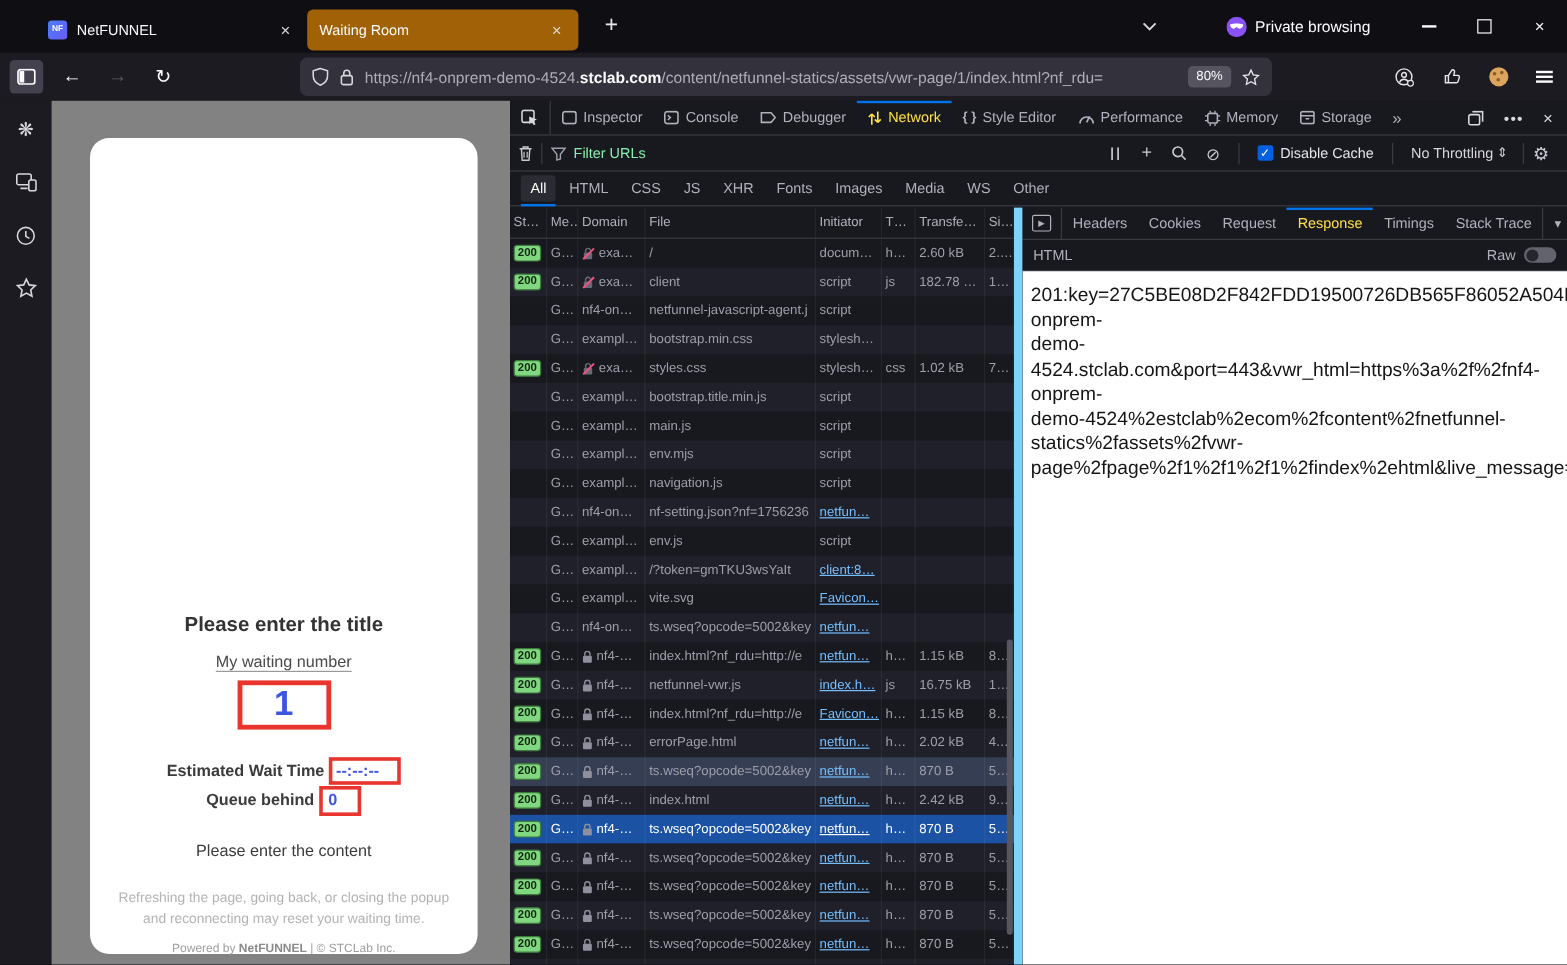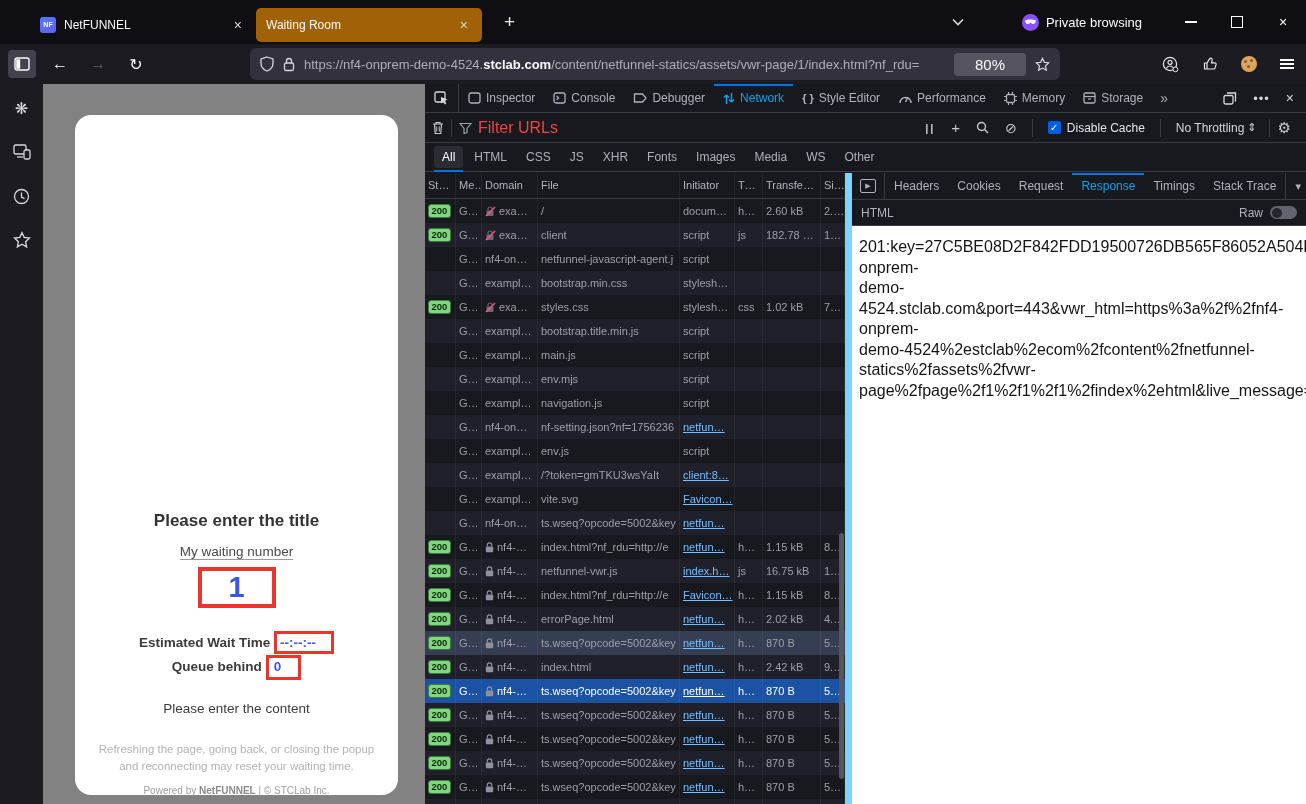--- a/index.html
+++ b/index.html
@@ -29,21 +29,21 @@
   
   .navbar{position:absolute;top:44px;left:0;right:0;height:40px;background:#1c1b22;}
   .nav-left{position:absolute;left:8px;top:6px;display:flex;align-items:center;gap:10px;}
   .navbtn{width:28px;height:28px;border-radius:4px;display:flex;align-items:center;justify-content:center;color:#fbfbfe;font-size:16px;}
   .navbtn.toggled{background:#42414d;}
   .navbtn.disabled{color:#5c5c66;}
   .urlbar{position:absolute;left:250px;top:4px;width:810px;height:32px;background:#32313c;border-radius:6px;
           display:flex;align-items:center;padding:0 10px;gap:9px;box-sizing:border-box;}
   .url-text{font-size:13px;color:#adadb8;white-space:nowrap;overflow:hidden;}
   .url-text .host{color:#fbfbfe;font-weight:bold;}
-  .zoom-badge{margin-left:auto;background:#55545f;color:#fbfbfe;font-size:15px;border-radius:4px;padding:3px 21px;}
+  .zoom-badge{margin-left:auto;background:#55545f;color:#fbfbfe;font-size:11px;border-radius:4px;padding:3px 7px;}
   .star{color:#e6e6ea;}
   .nav-right{position:absolute;right:12px;top:6px;display:flex;align-items:center;gap:23px;height:28px;}
   .burger span{display:block;width:14px;height:1.6px;background:#fbfbfe;margin:2.6px 0;}
   .cookie{width:16px;height:16px;border-radius:50%;background:#dca55e;position:relative;}
   .cookie i{position:absolute;width:3px;height:3px;border-radius:50%;background:#8a5a2a;}
   .cookie i:nth-child(1){left:3px;top:4px;} .cookie i:nth-child(2){left:9px;top:3px;} .cookie i:nth-child(3){left:6px;top:9px;}
 
   
   .fsidebar{position:absolute;top:84px;left:0;width:43px;bottom:0;background:#1c1b22;display:flex;flex-direction:column;
             align-items:center;padding-top:14px;gap:24px;box-sizing:border-box;}
@@ -65,30 +65,30 @@
   .content-line{margin-top:27px;font-size:13.5px;color:#3b3b3b;}
   .disclaimer{margin-top:25px;font-size:11.5px;color:#b3b3b3;line-height:1.45;width:286px;}
   .card-footer{margin-top:11px;font-size:10px;color:#9d9d9d;}
   .card-footer b{color:#8b8b8b;}
 
   
   .devtools{position:absolute;top:84px;left:425px;width:881px;bottom:0;background:#18181f;color:#b1b1bd;font-size:12px;}
   .dt-tabbar{height:28px;border-bottom:1px solid #3a3a44;display:flex;align-items:stretch;}
   .dt-pick{display:flex;align-items:center;padding:0 9px;border-right:1px solid #3a3a44;color:#d7d7dc;}
   .dt-tab{display:flex;align-items:center;gap:5px;padding:0 9px;position:relative;white-space:nowrap;}
-  .dt-tab.active{color:#0ea5e9;}
+  .dt-tab.active{color:#fde047;}
   .dt-tab.active::before{content:'';position:absolute;top:0;left:0;right:0;height:2px;background:#0074e8;}
   .dt-more{display:flex;align-items:center;padding:0 8px;font-size:14px;}
   .dt-right{margin-left:auto;display:flex;align-items:center;gap:4px;padding-right:6px;}
   .dt-right .ico{padding:0 6px;color:#d7d7dc;}
   .braces{font-size:11px;font-weight:bold;}
 
   .net-toolbar{height:30px;border-bottom:1px solid #3a3a44;display:flex;align-items:center;padding:0 7px;box-sizing:border-box;}
   .vsep{width:1px;height:18px;background:#3a3a44;margin:0 7px;}
-  .filter-url{color:#ef4444;font-size:16px;margin-left:6px;}
+  .filter-url{color:#86efac;font-size:12px;margin-left:6px;}
   .nt-right{margin-left:auto;display:flex;align-items:center;}
   .nt-btn{padding:0 8px;color:#c7c7d1;font-size:13px;}
   .pausebars{font-size:11px;letter-spacing:2px;font-weight:bold;}
   .cache-wrap{display:flex;align-items:center;gap:6px;padding:0 8px;}
   .checkbox{width:13px;height:13px;background:#0060df;border-radius:2px;color:#fff;font-size:10px;display:flex;align-items:center;justify-content:center;}
   .cache-label{color:#e3e3e8;}
   .throttle{display:flex;gap:3px;padding:0 8px;color:#d7d7db;}
   .gearbtn{padding:0 8px;font-size:15px;color:#c7c7d1;border-left:1px solid #3a3a44;margin-left:4px;}
 
   .type-filters{height:28px;border-bottom:1px solid #3a3a44;display:flex;align-items:center;padding:0 9px;gap:3px;}

